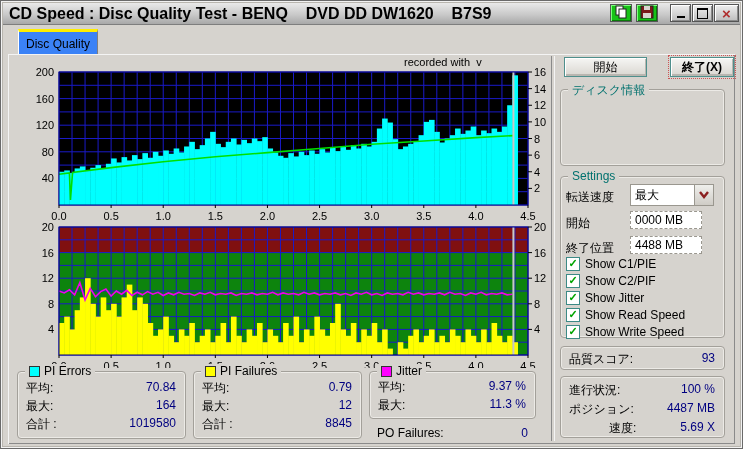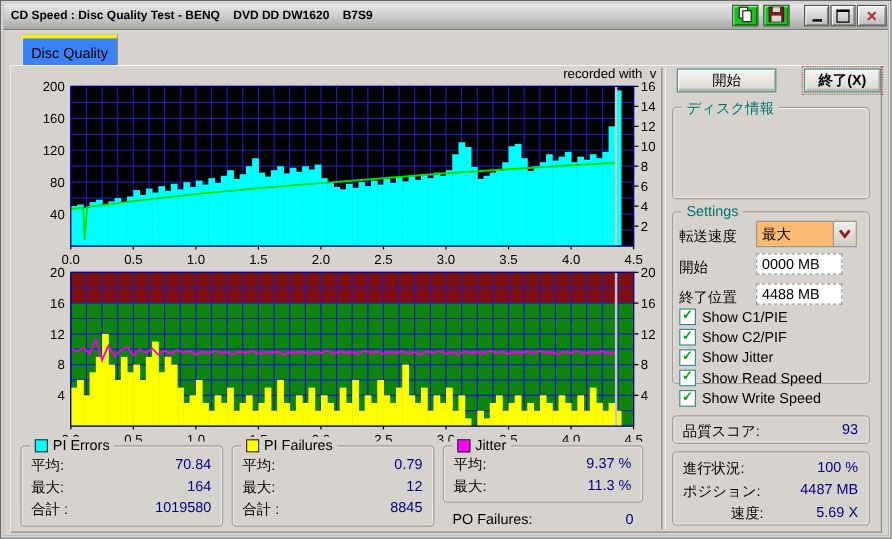--- a/index.html
+++ b/index.html
@@ -3,56 +3,56 @@
 <meta charset="utf-8">
 <style>
   html,body{margin:0;padding:0;background:#808080;font-family:"Liberation Sans",sans-serif;}
   #stage{position:relative;width:743px;height:449px;background:#d6d3ce;
          box-shadow:inset 0 0 0 1px #6a6a6a, inset 0 0 0 2px #f2f2f2, inset 0 0 0 3px #b8b5ae;
          overflow:hidden;font-size:12px;color:#000;}
   
   #titlebar{position:absolute;left:3px;top:3px;right:3px;height:21px;
             background:linear-gradient(180deg,#e9e9e9 0%,#c9c9c9 55%,#a8a8a8 100%);
             border-bottom:1px solid #7e7e7e;display:flex;align-items:center;}
-  #title{font-weight:bold;font-size:10px;padding-left:6px;white-space:pre;color:#000;}
+  #title{font-weight:bold;font-size:16px;padding-left:6px;white-space:pre;color:#000;}
   .tb-btn{position:absolute;top:4px;height:18px;border:1px solid #555;
           background:linear-gradient(180deg,#efefef,#bdbdbd);
           display:flex;align-items:center;justify-content:center;box-sizing:border-box;
           box-shadow:inset 1px 1px 0 #fff, inset -1px -1px 0 #8a8a8a;}
   .tb-green{background:#18c218;box-shadow:inset 1px 1px 0 #7dff7d, inset -1px -1px 0 #0a7a0a;}
   
   #tab{position:absolute;left:18px;top:29px;width:80px;height:26px;background:#3b82f6;
        border-left:1px solid #fff;border-right:1px solid #808080;border-top:3px solid #ffee00;
        box-sizing:border-box;display:flex;align-items:center;justify-content:center;font-size:12px;}
   #panel{position:absolute;left:8px;top:54px;width:727px;height:390px;
          box-shadow:inset 1px 1px 0 #f4f4f4, inset -1px -1px 0 #8a8a8a;}
   #divider{position:absolute;left:551px;top:56px;width:2px;height:385px;
            border-left:1px solid #8a8a8a;border-right:1px solid #f4f4f4;}
   
   .chartwrap{position:absolute;}
   svg text{font-family:"Liberation Sans",sans-serif;font-size:11px;fill:#000;}
-  #recorded{position:absolute;left:420px;top:56px;width:127px;text-align:right;font-size:11px;white-space:pre;}
+  #recorded{position:absolute;left:404px;top:56px;width:127px;text-align:left;font-size:11px;white-space:pre;}
   
   .group{position:absolute;border:1px solid #a3a09a;border-radius:4px;
          box-shadow:inset 0 0 0 1px #eceae6;background:#d6d3ce;box-sizing:border-box;}
   .legend{position:absolute;top:-8px;left:7px;background:#d6d3ce;padding:0 4px;font-size:12px;
           display:flex;align-items:center;gap:4px;white-space:nowrap;}
   .legend.teal{color:#00716e;}
   .swatch{width:9px;height:9px;border:1px solid #333;display:inline-block;}
   .srow{position:absolute;left:8px;right:9px;height:15px;font-size:12px;}
   .srow .lbl{position:absolute;left:0;white-space:pre;}
   .srow .val{position:absolute;right:0;color:#000080;white-space:pre;}
   
   .btn{position:absolute;background:linear-gradient(180deg,#f6f6f4,#d9d6d0);
        border:1px solid #4f8f8c;box-shadow:inset 1px 1px 0 #fff, inset -1px -2px 0 #b9b6b0;
        display:flex;align-items:center;justify-content:center;font-size:12px;box-sizing:border-box;}
   .btn.focus{outline:1px dotted #cc5555;outline-offset:1px;}
   .field{position:absolute;background:#fff;border:1px dashed #9a978f;box-sizing:border-box;
          font-size:12px;display:flex;align-items:center;padding-left:4px;color:#000000;}
-  #dropdown{position:absolute;left:630px;top:184px;width:84px;height:22px;background:#fdba74;
+  #dropdown{position:absolute;left:630px;top:184px;width:84px;height:22px;background:#ffffff;
             border:1px solid #9a978f;box-sizing:border-box;display:flex;align-items:center;}
   #dropdown .dtext{flex:1;padding-left:4px;font-size:12px;}
   #dropdown .dbtn{width:18px;height:100%;background:linear-gradient(180deg,#efefec,#cfccc6);
                   border-left:1px solid #9a978f;display:flex;align-items:center;justify-content:center;}
   .cbrow{position:absolute;left:566px;height:15px;display:flex;align-items:center;gap:5px;font-size:12px;}
   .cbox{width:12px;height:12px;background:#fff;border:1px solid #3d8a86;display:flex;
         align-items:center;justify-content:center;color:#00a400;font-weight:bold;font-size:11px;line-height:1;}
   .rlabel{position:absolute;font-size:12px;white-space:pre;}
   .rvalue{position:absolute;font-size:12px;color:#000080;white-space:pre;}
   .right{text-align:right;}
@@ -525,21 +525,21 @@
   </div>
   <div class="btn focus" style="left:670px;top:57px;width:64px;height:20px;font-weight:bold;">
     <span>終了(X)</span>
   </div>
 
   <div class="group" style="left:560px;top:89px;width:165px;height:77px;">
     <div class="legend teal">ディスク情報</div>
 
   </div>
 
-  <div class="group" style="left:560px;top:176px;width:165px;height:144px;">
+  <div class="group" style="left:560px;top:176px;width:165px;height:162px;">
     <div class="legend teal">Settings</div>
   </div>
   <span class="rlabel" style="left:566px;top:189px;">転送速度</span>
   <div id="dropdown">
     <span class="dtext">最大</span>
     <span class="dbtn">
       <svg width="10" height="8" viewBox="0 0 10 8">
           <polyline points="1,1 5,6 9,1" fill="none" stroke="#8b2020" stroke-width="2.4"></polyline>
         </svg>
     </span>

